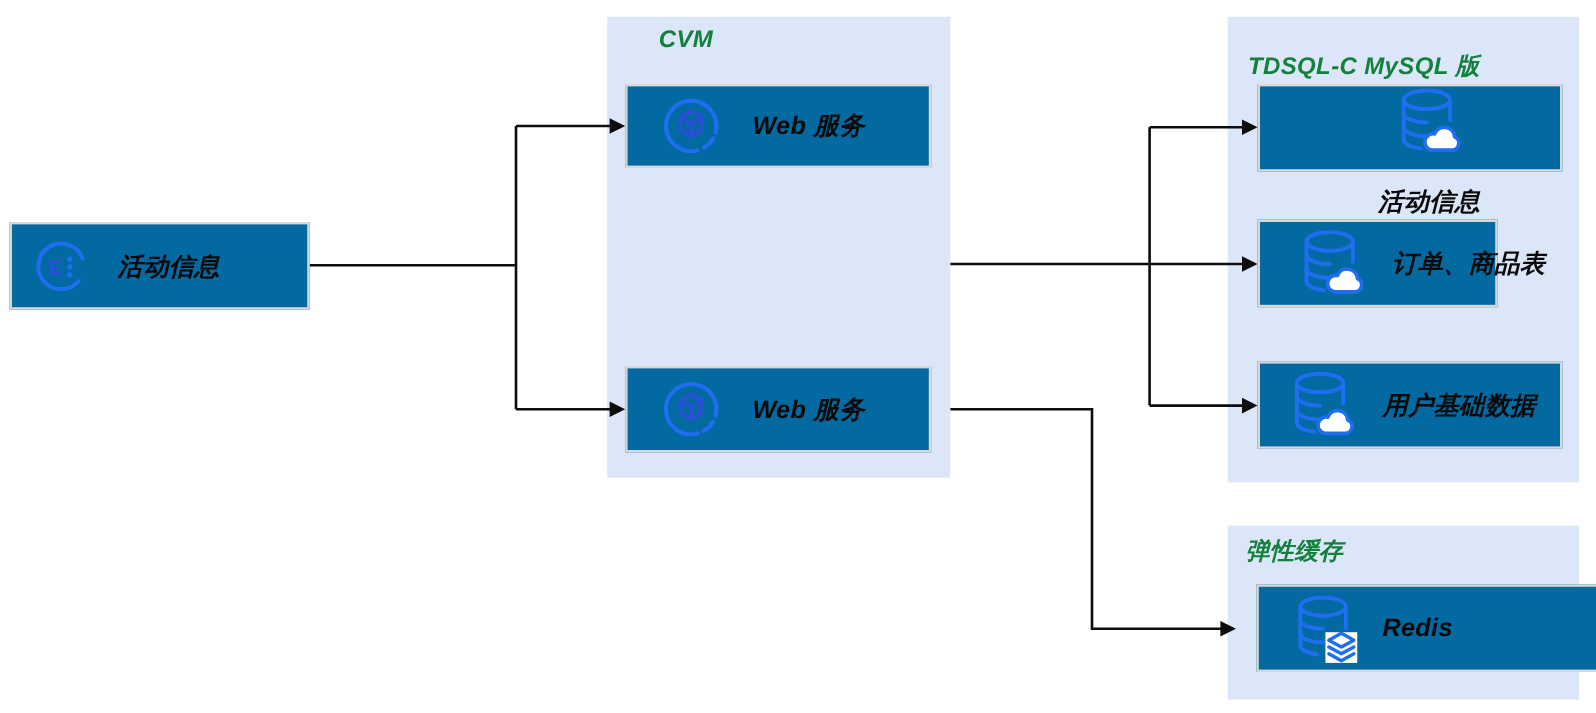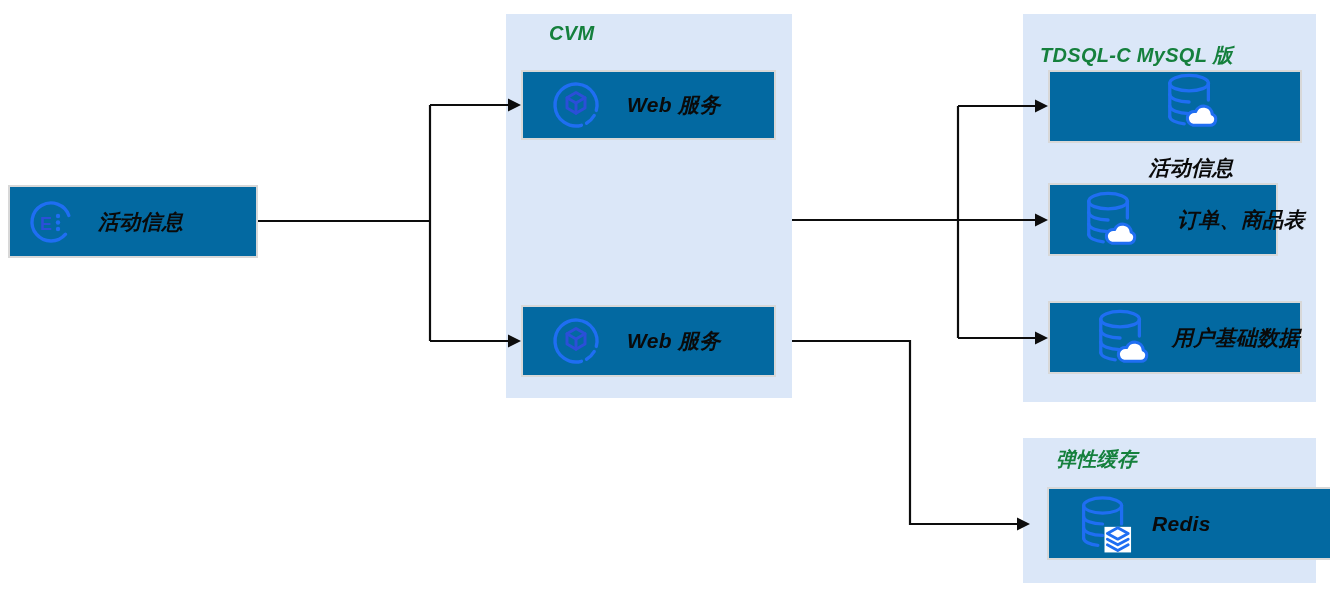--- a/index.html
+++ b/index.html
@@ -30,21 +30,21 @@
 
   <div class="group" style="left:506px;top:14px;width:286px;height:384px;">
     <div class="group-title" style="left:43px;top:8px;">CVM</div>
   </div>
 
   <div class="group" style="left:1023px;top:14px;width:293px;height:388px;">
     <div class="group-title" style="left:17px;top:8px;margin-top:20px;">TDSQL-C MySQL 版</div>
   </div>
 
   <div class="group" style="left:1023px;top:438px;width:293px;height:145px;">
-    <div class="group-title" style="left:33px;top:8px;">弹性缓存</div>
+    <div class="group-title" style="left:15px;top:8px;">弹性缓存</div>
   </div>
 
   <svg class="lines" width="1330" height="594">
     <g stroke="#0d0d0d" stroke-width="2.2" fill="none">
       <path d="M258 221 H430"></path>
       <path d="M430 105 V341"></path>
       <path d="M430 105 H510"></path>
       <path d="M430 341 H510"></path>
       <path d="M792 220 H1037"></path>
       <path d="M958 106 V338"></path>
@@ -107,36 +107,36 @@
         <path d="M 47 11.5 V 29"></path>
         <path d="M 7 23 A 20 8 0 0 0 27 31"></path>
         <path d="M 7 35 A 20 8 0 0 0 27 43"></path>
         <path d="M 7 46 A 20 8 0 0 0 22 53.6"></path>
       </g>
       <path d="M 31 55 h 17.5 a 6 6 0 0 0 2.5 -11.5 a 9 9 0 0 0 -17.3 -2.6 a 7 7 0 0 0 -2.7 14.1 z" fill="#ffffff" stroke="#1f6ef2" stroke-width="3.2" stroke-linejoin="round"></path>
     </svg>
     <span class="label">活动信息</span>
   </div>
 
-  <div class="node" style="left:1048px;top:183px;width:230px;height:73px;padding-left:32px;gap:39px;">
+  <div class="node" style="left:1048px;top:183px;width:200px;height:73px;padding-left:32px;gap:22px;">
     <svg class="icon" width="56" height="60" viewBox="0 0 58 62">
       <g fill="none" stroke="#1f6ef2" stroke-width="3.4" stroke-linecap="round">
         <ellipse cx="27" cy="11.5" rx="20" ry="8"></ellipse>
         <path d="M 7 11.5 V 46"></path>
         <path d="M 47 11.5 V 29"></path>
         <path d="M 7 23 A 20 8 0 0 0 27 31"></path>
         <path d="M 7 35 A 20 8 0 0 0 27 43"></path>
         <path d="M 7 46 A 20 8 0 0 0 22 53.6"></path>
       </g>
       <path d="M 31 55 h 17.5 a 6 6 0 0 0 2.5 -11.5 a 9 9 0 0 0 -17.3 -2.6 a 7 7 0 0 0 -2.7 14.1 z" fill="#ffffff" stroke="#1f6ef2" stroke-width="3.2" stroke-linejoin="round"></path>
     </svg>
     <span class="label">订单、商品表</span>
   </div>
 
-  <div class="node" style="left:1048px;top:301px;width:254px;height:73px;padding-left:44px;gap:22px;">
+  <div class="node" style="left:1048px;top:301px;width:254px;height:73px;padding-left:24px;gap:22px;">
     <svg class="icon" width="56" height="60" viewBox="0 0 58 62">
       <g fill="none" stroke="#1f6ef2" stroke-width="3.4" stroke-linecap="round">
         <ellipse cx="27" cy="11.5" rx="20" ry="8"></ellipse>
         <path d="M 7 11.5 V 46"></path>
         <path d="M 47 11.5 V 29"></path>
         <path d="M 7 23 A 20 8 0 0 0 27 31"></path>
         <path d="M 7 35 A 20 8 0 0 0 27 43"></path>
         <path d="M 7 46 A 20 8 0 0 0 22 53.6"></path>
       </g>
       <path d="M 31 55 h 17.5 a 6 6 0 0 0 2.5 -11.5 a 9 9 0 0 0 -17.3 -2.6 a 7 7 0 0 0 -2.7 14.1 z" fill="#ffffff" stroke="#1f6ef2" stroke-width="3.2" stroke-linejoin="round"></path>

